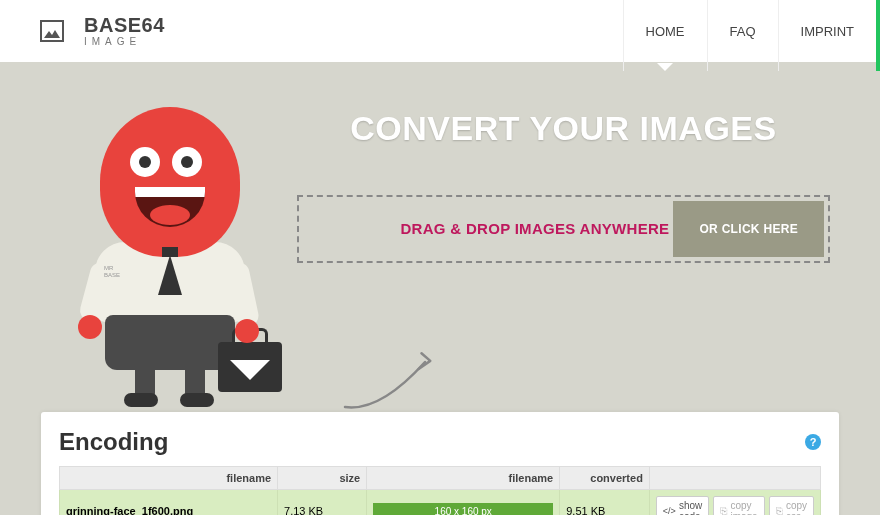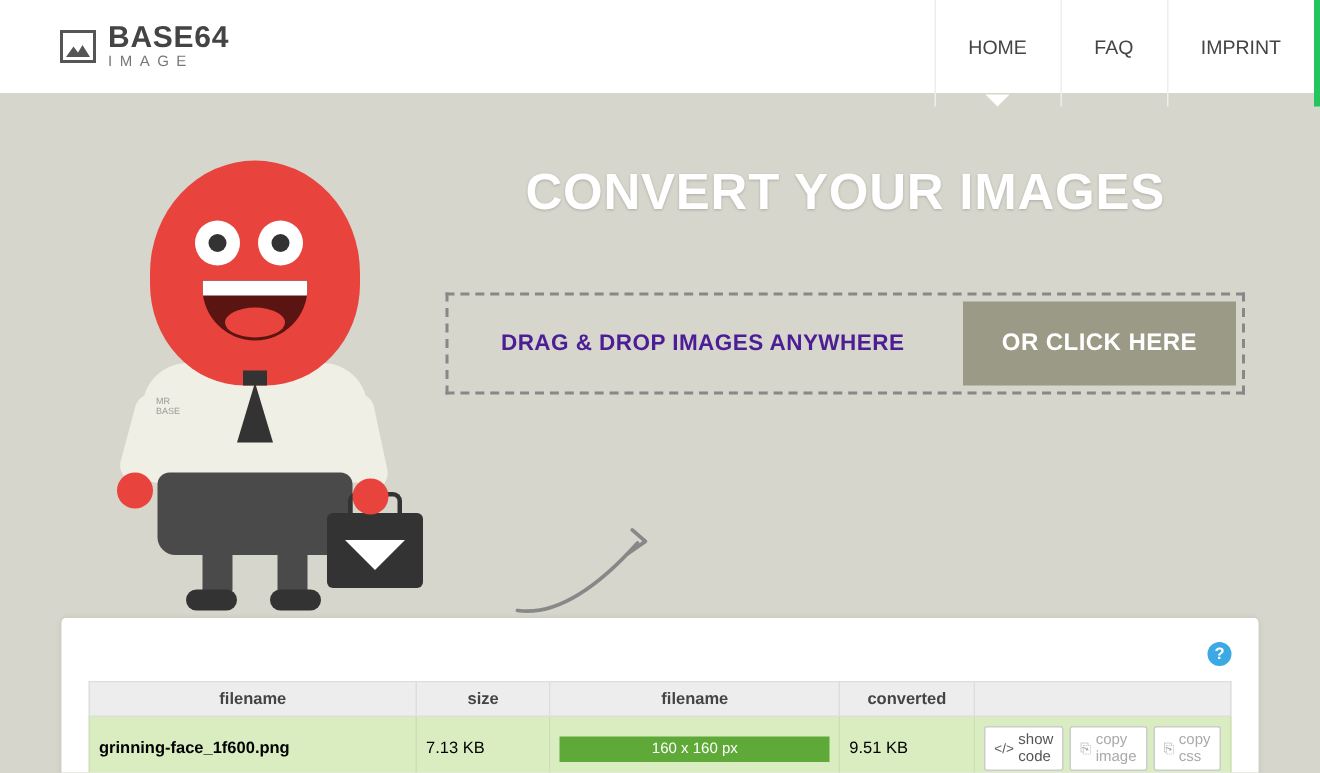--- a/index.html
+++ b/index.html
@@ -1,41 +1,41 @@
 <!DOCTYPE html>
 <html><head>
 <meta charset="utf-8">
 <style>
 *{margin:0;padding:0;box-sizing:border-box}
 body{font-family:Arial,Helvetica,sans-serif;background:#d6d6cd;width:880px;height:515px;overflow:hidden}
 .header{background:#fff;height:62px;display:flex;align-items:center;padding:0 0 0 40px}
-.logo{display:flex;align-items:center;gap:8px}
+.logo{display:flex;align-items:center;gap:20px}
 .logo-icon{width:24px;height:22px;border:2px solid #555;display:flex;align-items:flex-end;justify-content:center;padding-bottom:2px}
 .logo-icon svg{display:block}
 .logo-text{display:flex;flex-direction:column;line-height:1}
 .logo-text-main{font-weight:700;font-size:20px;color:#444;letter-spacing:.5px}
 .logo-text-sub{font-size:10px;color:#777;letter-spacing:5px;margin-top:2px}
 .nav{margin-left:auto;display:flex;height:80px}
 .nav-item{display:flex;align-items:center;padding:0 22px;font-size:13px;color:#444;font-weight:400;border-left:1px solid #eee;cursor:pointer;position:relative}
 .nav-item:last-child{border-right:4px solid #22c55e}
 .nav-item.active::after{content:"";position:absolute;bottom:-8px;left:50%;margin-left:-8px;border:8px solid transparent;border-top-color:#fff}
 .hero{display:flex;padding:35px 50px 15px;gap:17px;align-items:flex-start;position:relative}
 .mascot{width:230px;height:300px;flex-shrink:0;position:relative}
 .hero-right{flex:1;padding-top:10px}
 .hero-title{color:#fff;font-size:34px;font-weight:700;text-align:center;text-shadow:0 1px 2px rgba(0,0,0,.2);font-family:'Arial Narrow',Arial,sans-serif;letter-spacing:.5px;line-height:1.25}
 .drop-zone{margin-top:45px;border:2px dashed #888;height:68px;display:flex;align-items:center;background:#d6d6cd}
-.drop-text{flex:1;text-align:center;color:#4c1d95;font-weight:700;font-size:15px;letter-spacing:.3px}
-.drop-btn{background:#9a9a86;color:#fff;height:56px;margin:4px;padding:16px 26px;display:flex;align-items:center;font-weight:700;font-size:16px;letter-spacing:.3px;cursor:pointer}
+.drop-text{flex:1;text-align:right;color:#be185d;font-weight:700;font-size:15px;letter-spacing:.3px}
+.drop-btn{background:#9a9a86;color:#fff;height:56px;margin:4px;padding:16px 26px;display:flex;align-items:center;font-weight:700;font-size:12px;letter-spacing:.3px;cursor:pointer}
 .arrow-wrap{position:absolute;left:335px;top:280px;width:120px;height:80px}
 .card{background:#fff;margin:0 41px;padding:16px 18px 0;border-radius:3px 3px 0 0;box-shadow:0 0 4px rgba(0,0,0,.08)}
 .card-head{display:flex;align-items:center;margin-bottom:10px}
 .card-title{font-size:24px;font-weight:700;color:#333;font-family:'Arial Narrow',Arial,sans-serif}
 .help-icon{margin-left:auto;width:16px;height:16px;border-radius:50%;background:#3ba9e4;color:#fff;font-size:11px;font-weight:700;display:flex;align-items:center;justify-content:center;cursor:pointer}
 .table{width:100%;font-size:11px;border-collapse:collapse}
-.table th{text-align:center;font-weight:700;color:#444;padding:5px 6px;background:#ededed;border:1px solid #ddd}
+.table th{text-align:right;font-weight:700;color:#444;padding:5px 6px;background:#ededed;border:1px solid #ddd}
 .table td{padding:6px;border:1px solid #cde0b4}
 .row-done{background:#d9edc1}
 .progress-cell{padding:3px 6px!important}
 .progress-bar{background:#5fa938;color:#fff;text-align:center;font-size:10px;padding:3px 0;width:180px}
 .actions{display:flex;gap:4px}
 .btn{background:#fff;border:1px solid #ccc;padding:3px 6px;font-size:10px;color:#555;display:flex;align-items:center;gap:3px;cursor:pointer;border-radius:2px}
 .btn.disabled{color:#aaa;cursor:default}
 .btn-icon{font-size:9px}
 
 .m-body{position:absolute;width:140px;height:150px;background:#e8433d;border-radius:50% 50% 45% 45%;left:50px;top:10px}
@@ -134,20 +134,21 @@
   <div class="arrow-wrap">
     <svg width="120" height="80" viewBox="0 0 120 80">
       <path d="M10,65 Q45,70 90,20" fill="none" stroke="#888" stroke-width="2.5" stroke-linecap="round"></path>
       <path d="M85,12 L95,18 L85,28" fill="none" stroke="#888" stroke-width="2.5" stroke-linecap="round" stroke-linejoin="round" transform="rotate(10 90 20)"></path>
     </svg>
   </div>
 </div>
 
 <div class="card">
   <div class="card-head">
+    <div class="card-title">Encoding</div>
     <div class="help-icon">?</div>
   </div>
   <table class="table">
     <thead>
       <tr>
         <th style="width:220px">filename</th>
         <th style="width:90px">size</th>
         <th style="width:190px">filename</th>
         <th style="width:90px">converted</th>
         <th></th>

